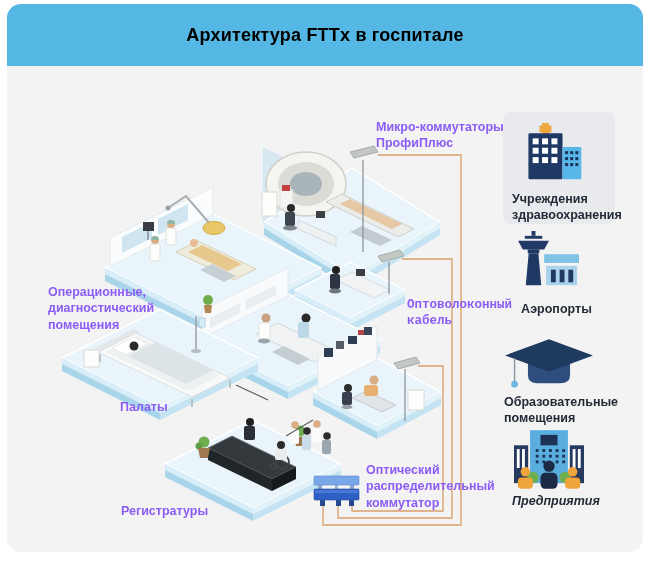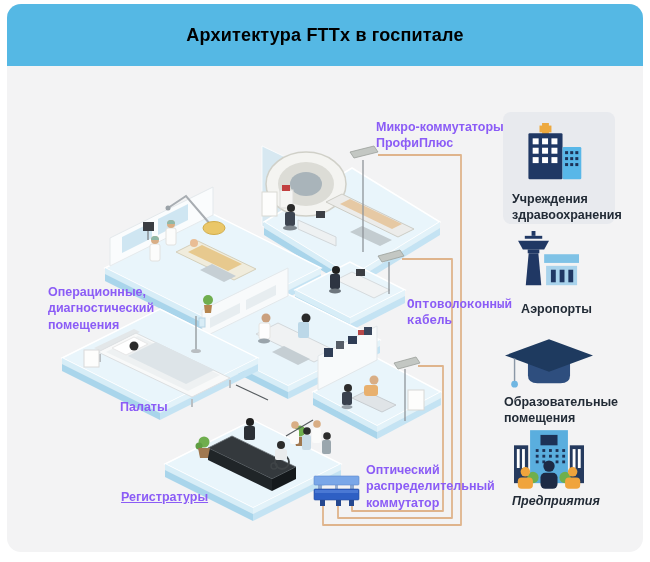--- a/index.html
+++ b/index.html
@@ -288,21 +288,21 @@
     <rect x="320" y="500" width="5" height="6" fill="#24478f"></rect>
     <rect x="336" y="500" width="5" height="6" fill="#24478f"></rect>
     <rect x="349" y="500" width="5" height="6" fill="#24478f"></rect>
   </g>
 </svg>
 
 <div class="lbl" style="left:48px;top:284px;">Операционные,
 диагностический
 помещения</div>
 <div class="lbl" style="left:120px;top:399px;">Палаты</div>
-<div class="lbl" style="left:121px;top:489px;text-decoration:underline;">Регистратуры</div>
+<div class="lbl" style="left:121px;top:503px;">Регистратуры</div>
 <div class="lbl" style="left:376px;top:119px;">Микро-коммутаторы
 ПрофиПлюс</div>
 <div class="lbl" style="left:407px;top:297px;font-family:Liberation Mono, monospace;">Оптоволоконный
 кабель</div>
 <div class="lbl" style="left:366px;top:462px;">Оптический
 распределительный
 коммутатор</div>
 
 <div class="side-card"></div>
 

